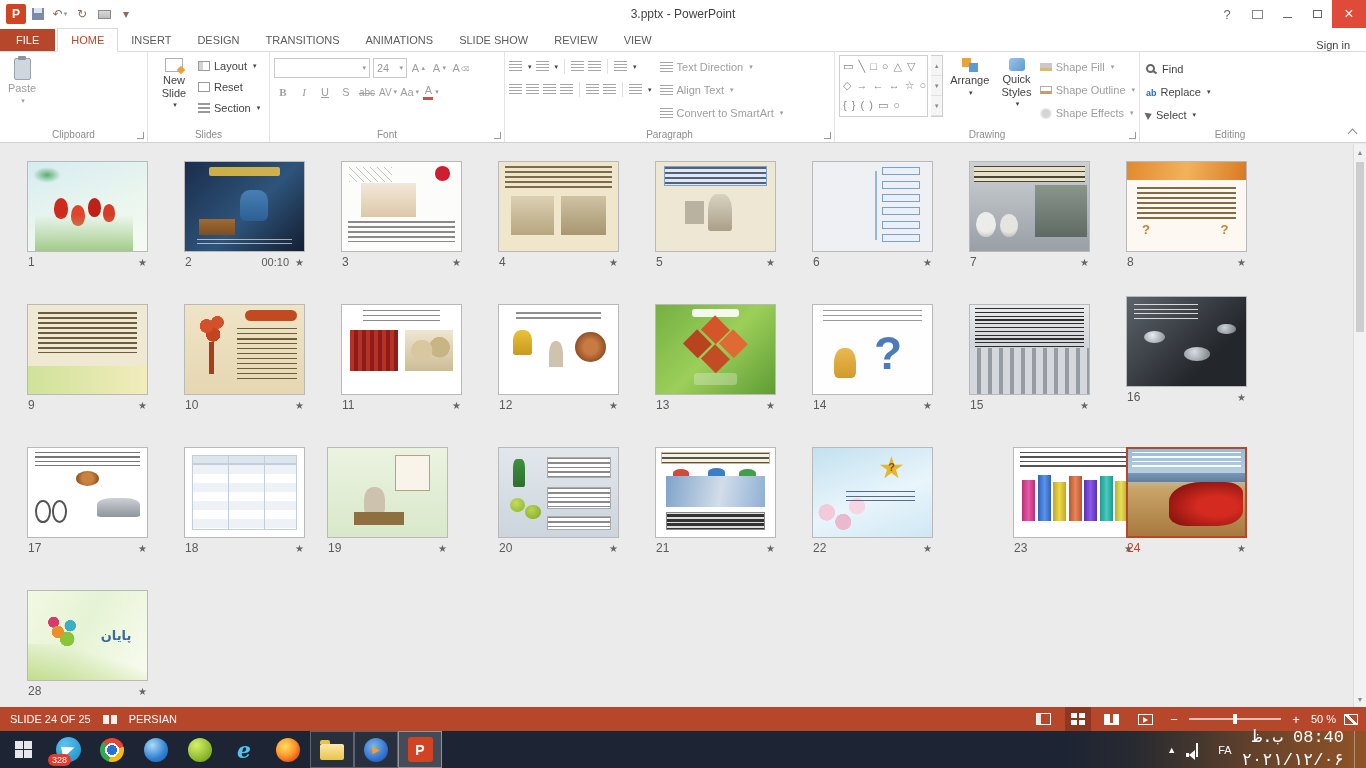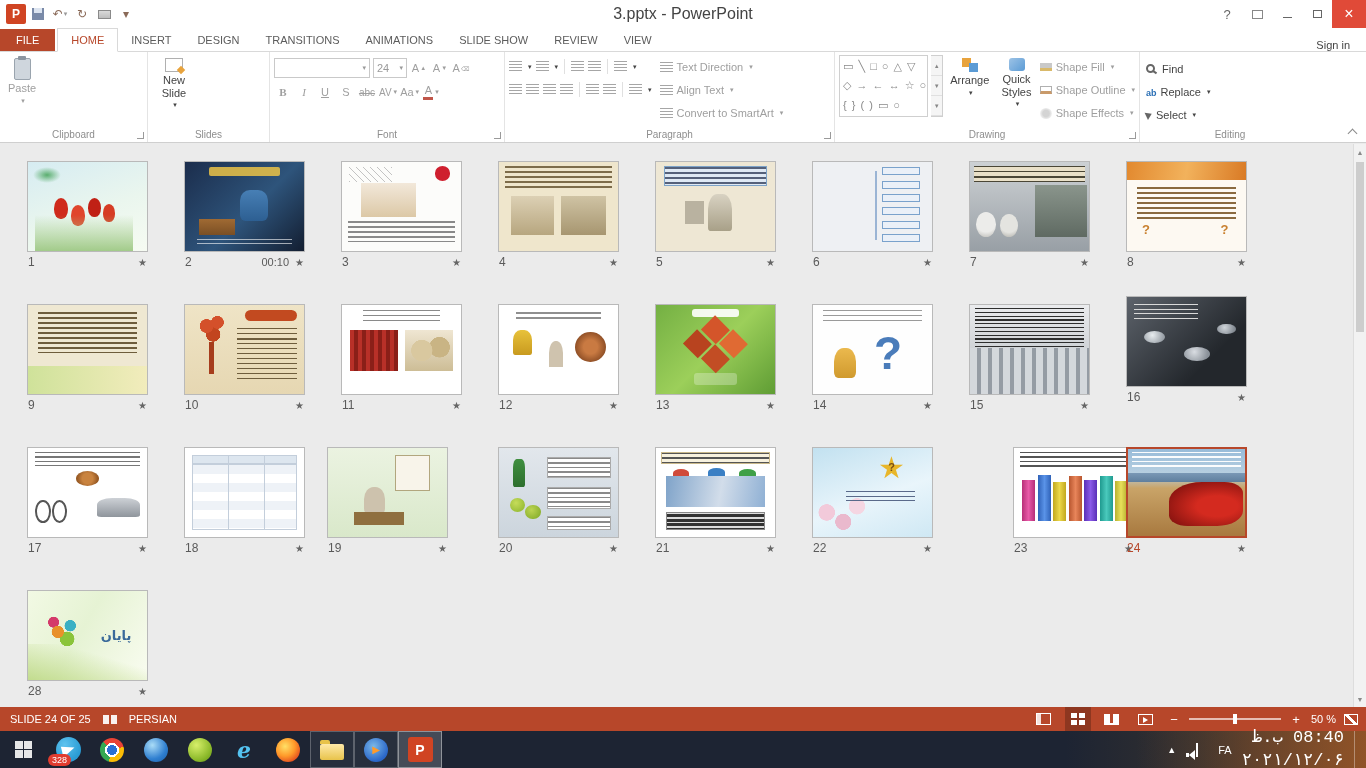--- a/index.html
+++ b/index.html
@@ -8,21 +8,21 @@
 
 
 .titlebar{position:absolute;top:0;left:0;width:100%;height:28px;background:#fff;display:flex;align-items:center}
 .qat{display:flex;align-items:center;gap:2px;padding-left:6px;z-index:2}
 .ppticon{width:20px;height:20px;background:#d04423;color:#fff;font-weight:bold;font-size:12px;display:flex;align-items:center;justify-content:center;border-radius:2px}
 .qbtn{min-width:20px;height:20px;display:flex;align-items:center;justify-content:center;color:#8a6a58;font-size:12px}
 .i-save{width:12px;height:12px;background:#7a8aa8;position:relative}
 .i-save:after{content:"";position:absolute;left:2px;top:0;width:8px;height:5px;background:#dce4f0}
 .i-present{width:13px;height:9px;border:1px solid #8a8a8a;background:linear-gradient(#d9d9d9,#bdbdbd)}
 .mini{font-size:7px;margin-left:1px;color:#999}
-.title{position:absolute;left:0;right:0;text-align:center;font-size:16px;color:#444;pointer-events:none}
+.title{position:absolute;left:0;right:0;text-align:center;font-size:12px;color:#444;pointer-events:none}
 .wincontrols{margin-left:auto;display:flex;align-items:stretch;height:100%;z-index:2}
 .wbtn{width:30px;display:flex;align-items:center;justify-content:center;color:#666;font-size:13px}
 .wbtn.close{background:#e04a38;color:#fff;width:34px;font-size:16px}
 .i-ribbonopts{width:11px;height:9px;border:1px solid #888}
 .i-min{width:9px;height:1px;background:#666;margin-top:7px}
 .i-max{width:9px;height:8px;border:1px solid #666}
 
 
 .tabsrow{position:absolute;top:28px;left:0;width:100%;height:24px;background:#fff;display:flex;align-items:flex-end;border-bottom:1px solid #d9d9d9}
 .tab{padding:5px 13px;font-size:11px;color:#5c5c5c}
@@ -210,20 +210,36 @@
     <div class="launcher"></div>
   </div>
 
   <div class="grp" style="width:122px">
     <div class="slides-flex">
       <div class="bigbtn en" style="width:44px">
         <span class="i-slide"></span>
         <span>New Slide</span>
         <span class="dd">▾</span>
       </div>
+      <div>
+        <div class="smallrow en">
+            <span class="i-layout"></span>
+            <span>Layout</span>
+            <span class="dd">▾</span>
+          </div>
+        <div class="smallrow en">
+            <span class="i-reset"></span>
+            <span>Reset</span>
+          </div>
+        <div class="smallrow en">
+            <span class="i-section"></span>
+            <span>Section</span>
+            <span class="dd">▾</span>
+          </div>
+      </div>
     </div>
     <div class="grplabel">Slides</div>
   </div>
 
   <div class="grp" style="width:235px">
     <div class="fontrow">
       <div class="combo" style="width:96px">
           <span></span>
           <span class="dd">▾</span>
         </div>

